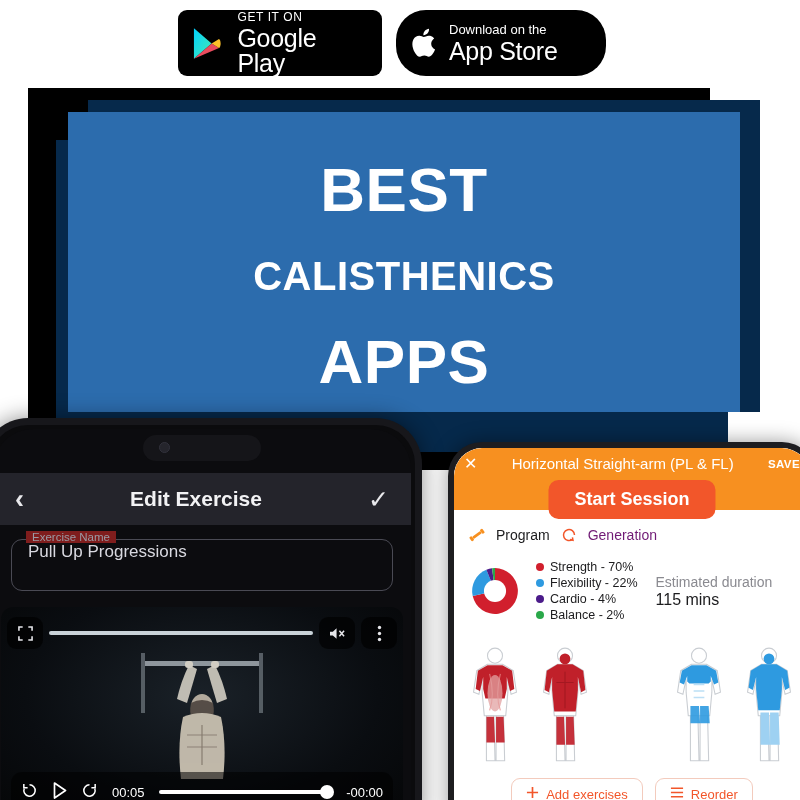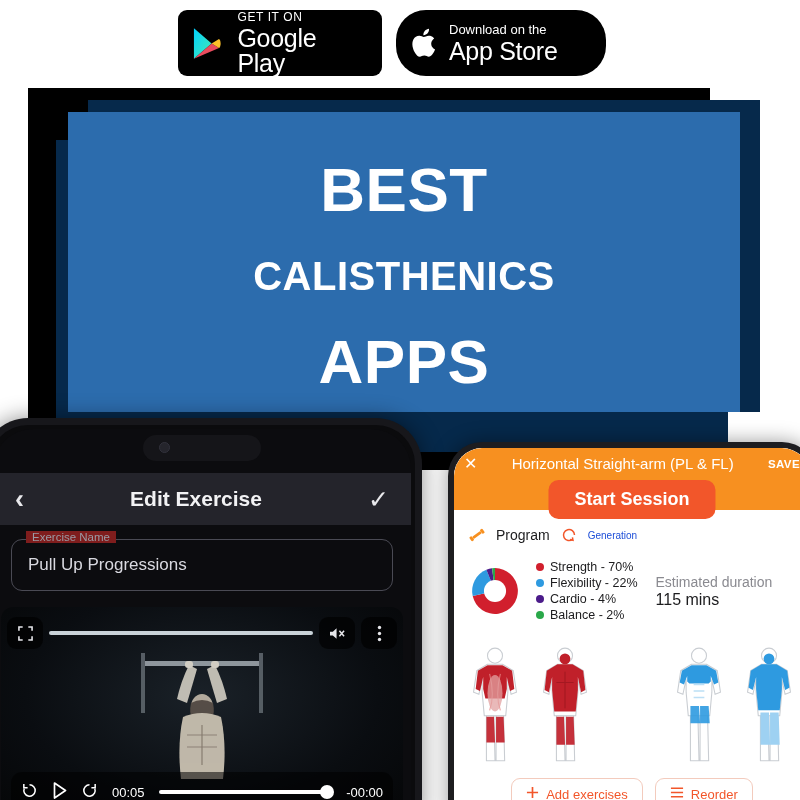--- a/index.html
+++ b/index.html
@@ -84,21 +84,21 @@
   .ic-check{color:#e9e9ec;font-size:25px;line-height:1;}
   .fieldwrap{
     position:absolute;left:18px;right:18px;top:110px;height:52px;z-index:4;
     border:1px solid #4a4a54;border-radius:11px;box-sizing:border-box;background:#0c0c0f;
   }
   .fieldwrap .flabel{
     position:absolute;left:14px;top:-9px;background:#7f1d1d;padding:0 6px;
     color:#9b9ba5;font-size:11.5px;
   }
   .fieldwrap .fval{
-    position:absolute;left:16px;top:15px;color:#d9d9e0;font-size:17px;
+    position:absolute;left:16px;top:2px;color:#d9d9e0;font-size:17px;
   }
   .videobox{
     position:absolute;left:8px;right:8px;top:178px;bottom:0;
     background:radial-gradient(ellipse at 50% 42%, #1a2128 0%, #0a0d11 62%, #050607 100%);
     border-radius:12px;overflow:hidden;z-index:4;
   }
   .vtop{position:absolute;left:0;right:0;top:8px;height:36px;display:flex;align-items:center;
         padding:0 6px;box-sizing:border-box;gap:6px;}
   .vchip{width:36px;height:32px;border-radius:9px;background:rgba(0,0,0,.65);
          display:flex;align-items:center;justify-content:center;color:#e6e6ea;font-size:15px;}
@@ -131,21 +131,21 @@
   .rhead .rtitle{flex:1;color:#fff;font-size:15px;text-align:center;white-space:nowrap;overflow:hidden;}
   .rhead .rsave{color:#fff;font-size:11.5px;font-weight:bold;letter-spacing:.4px;}
   .startbtn{
     position:absolute;left:50%;transform:translateX(-50%);top:32px;z-index:6;
     background:#f2562a;color:#fff;border:none;border-radius:10px;
     padding:9px 26px;font-size:18px;font-weight:bold;white-space:nowrap;
     font-family:"Liberation Sans", sans-serif;
   }
   .progrow{position:absolute;left:14px;top:78px;display:flex;align-items:center;gap:10px;z-index:4;}
   .progrow .pgtext{color:#1c1c1e;font-size:14px;}
-  .progrow .gentext{color:#1d4ed8;font-size:10px;}
+  .progrow .gentext{color:#701a75;font-size:14px;}
   .progrow .ico{width:18px;height:18px;display:inline-block;}
 
   .chartrow{position:absolute;left:10px;top:112px;right:8px;display:flex;align-items:center;gap:10px;z-index:4;}
   .legend{display:flex;flex-direction:column;gap:2px;}
   .legitem{display:flex;align-items:center;gap:6px;font-size:12.5px;color:#1c1c1e;white-space:nowrap;}
   .dot{width:8px;height:8px;border-radius:50%;display:inline-block;}
   .dur{margin-left:8px;}
   .dur .dlabel{color:#8a8a90;font-size:14px;text-align:right;}
   .dur .dval{color:#1c1c1e;font-size:16px;margin-top:1px;}
 

